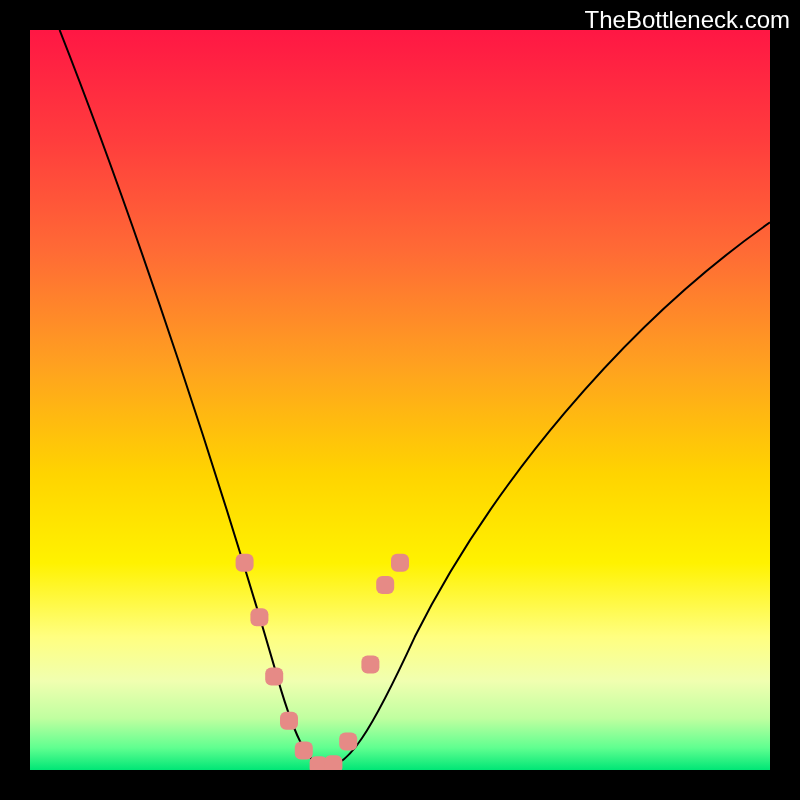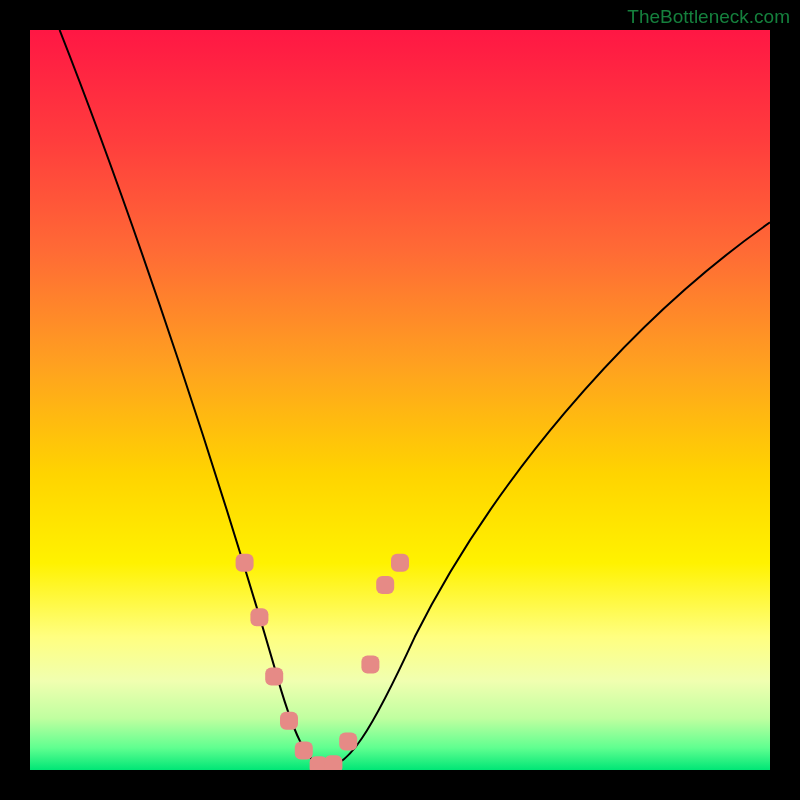--- a/index.html
+++ b/index.html
@@ -11,22 +11,22 @@
       width: 800px;
       height: 800px;
       background: #000;
       position: relative;
       font-family: Arial, sans-serif;
     }
     .watermark {
       position: absolute;
       top: 6px;
       right: 10px;
-      color: #15803d;
-      font-size: 19px;
+      color: #ffffff;
+      font-size: 24px;
       font-weight: 500;
       z-index: 10;
     }
     .chart-area {
       position: absolute;
       top: 30px;
       left: 30px;
       width: 740px;
       height: 740px;
       overflow: hidden;

